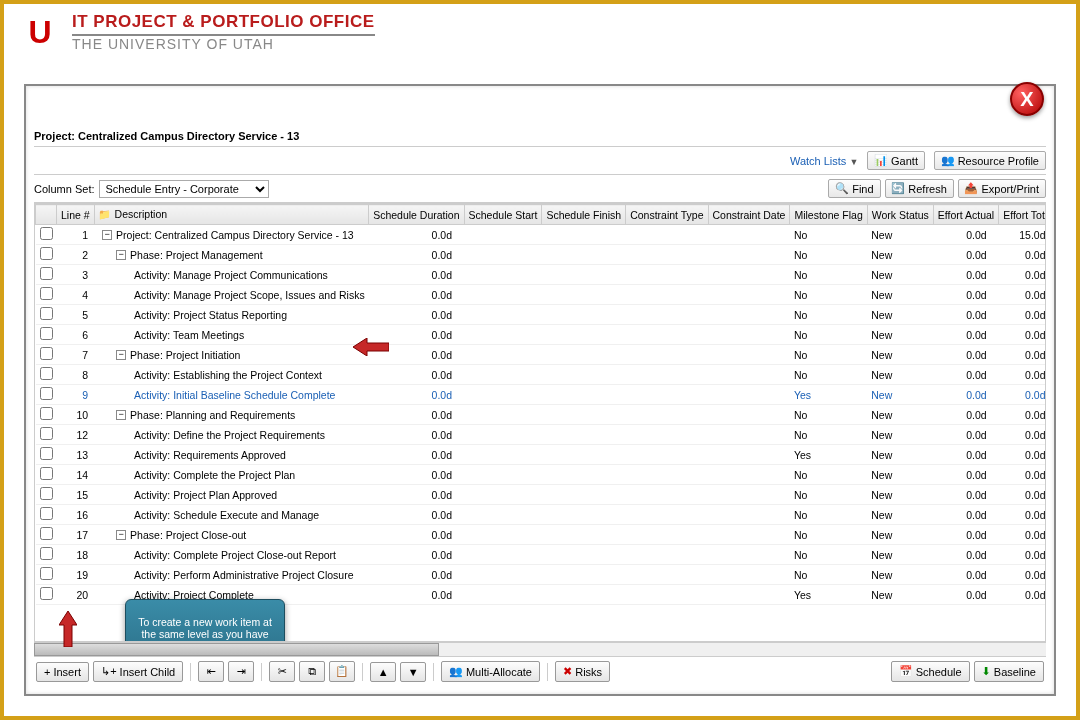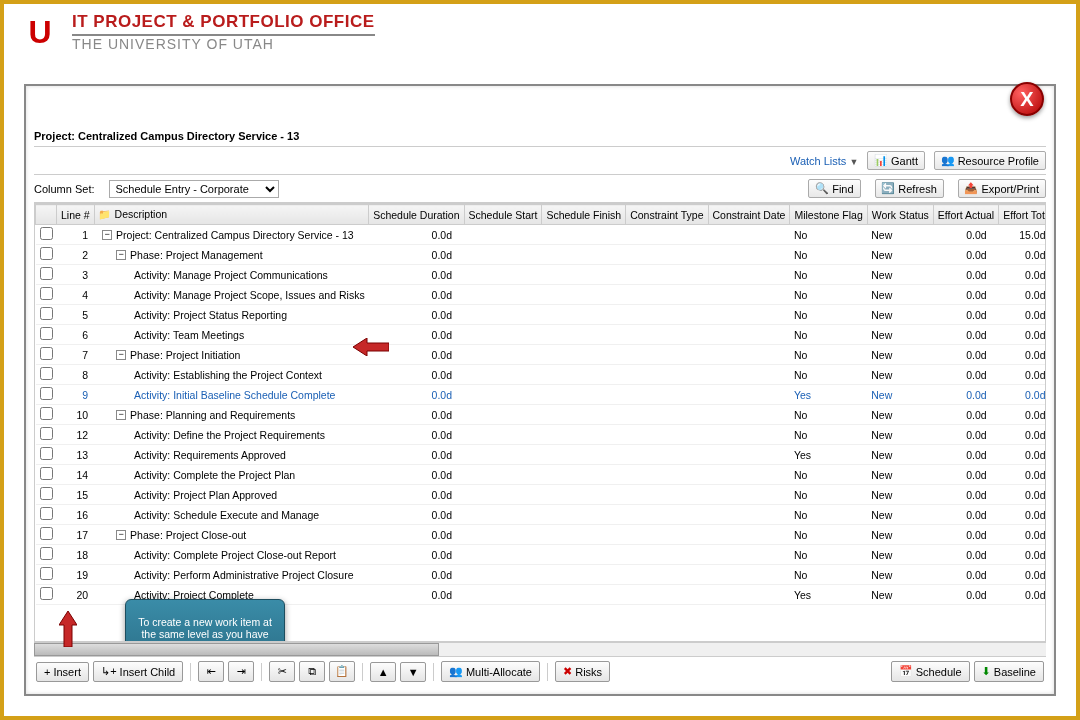--- a/index.html
+++ b/index.html
@@ -103,21 +103,21 @@
     font-size: 11px;
     display: inline-flex;
     align-items: center;
     gap: 3px;
     cursor: pointer;
     border-radius: 2px;
   }
   .colset-row {
     display: flex;
     align-items: center;
-    gap: 14px;
+    gap: 4px;
     padding: 4px 0;
     border-bottom: 1px solid #ccc;
     justify-content: space-between;
   }
   .colset-row select {
     font-size: 11px;
     border: 1px solid #aaa;
     padding: 1px 2px;
     width: 170px;
     background: #fff;

